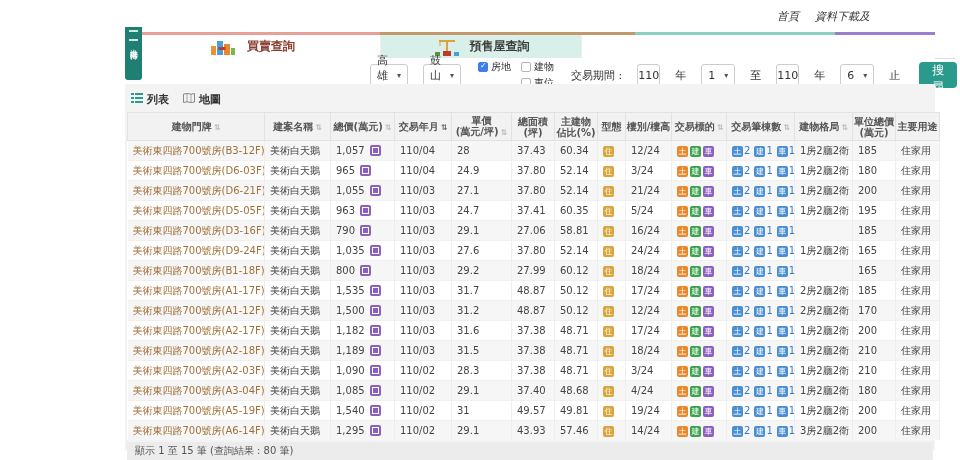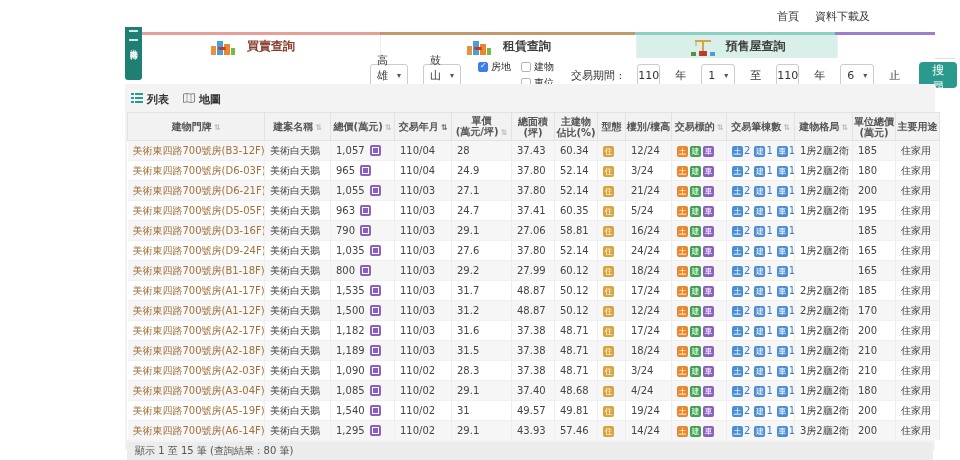--- a/index.html
+++ b/index.html
@@ -6,21 +6,21 @@
   body{font-family:"DejaVu Sans","Liberation Sans",sans-serif;font-size:11px;color:#333;}
   #app{position:relative;width:960px;height:460px;background:#fff;overflow:hidden;}
 
   
   .topbar{position:absolute;left:125px;top:0;width:810px;height:32px;background:#fff;}
   .brand{position:absolute;left:3px;top:6px;display:flex;align-items:center;gap:4px;cursor:pointer;}
   .brand-mark{display:inline-flex;}
   .brand-prefix{font-family:"DejaVu Serif","Liberation Serif",serif;font-style:italic;font-weight:bold;font-size:15px;color:#15355e;margin-right:2px;}
   .brand-main{font-size:14px;font-weight:bold;color:#1661b8;letter-spacing:1px;}
   .brand-suffix{font-size:14px;font-weight:bold;color:#e04a3a;letter-spacing:1px;}
-  .toplinks{position:absolute;left:652px;top:9px;display:flex;gap:16px;white-space:nowrap;}
+  .toplinks{position:absolute;left:652px;top:9px;display:flex;gap:16px;white-space:nowrap;font-style:italic;}
   .toplinks span{cursor:pointer;color:#333;}
 
   
   .tabstrip{position:absolute;left:125px;top:32px;width:810px;height:26px;background:#fff;border-bottom:1px solid #ddd;padding-left:20px;}
   .tabline{position:absolute;top:0;height:3px;}
   .tl1{left:0;width:255px;background:#e89f97;}
   .tl2{left:255px;width:255px;background:#c3986a;}
   .tl3{left:510px;width:200px;background:#8ecfc4;}
   .tl4{left:710px;width:100px;background:#9a7fd1;}
   #tabs{position:absolute;left:0;top:3px;height:23px;display:flex;}
@@ -91,32 +91,20 @@
           <span class="tab-ic">
             <svg width="30" height="18" viewBox="0 0 30 18">
               <rect x="1" y="8" width="5" height="9" fill="#e8923a"></rect>
               <rect x="7" y="3" width="6" height="14" fill="#4a9fd4"></rect>
               <rect x="14" y="6" width="6" height="11" fill="#e8872c"></rect>
               <rect x="21" y="10" width="4" height="7" fill="#7ab648"></rect>
               <rect x="8.5" y="9" width="7" height="3" fill="#c0392b"></rect>
             </svg>
           </span>
           <span>買賣查詢</span>
-        </div>
-        <div class="tab" style="width: 255px;">
-          <span class="tab-ic">
-            <svg width="30" height="18" viewBox="0 0 30 18">
-              <rect x="1" y="8" width="5" height="9" fill="#e8923a"></rect>
-              <rect x="7" y="3" width="6" height="14" fill="#4a9fd4"></rect>
-              <rect x="14" y="6" width="6" height="11" fill="#e8872c"></rect>
-              <rect x="21" y="10" width="4" height="7" fill="#7ab648"></rect>
-              <rect x="8.5" y="9" width="7" height="3" fill="#c0392b"></rect>
-            </svg>
-          </span>
-          <span>租賃查詢</span>
         </div>
         <div class="tab active" style="width: 200px;">
           <span class="tab-ic">
             <svg width="30" height="20" viewBox="0 0 30 20">
               <rect x="13" y="4" width="2" height="13" fill="#d9a43b"></rect>
               <rect x="6" y="3" width="16" height="2" fill="#d9a43b"></rect>
               <rect x="6.5" y="5" width="1" height="4" fill="#d9a43b"></rect>
               <rect x="10" y="14" width="8" height="5" fill="#c0392b"></rect>
               <rect x="2" y="15" width="5" height="4" fill="#5a8f3c"></rect>
               <rect x="21" y="15" width="5" height="4" fill="#4a9fd4"></rect>

